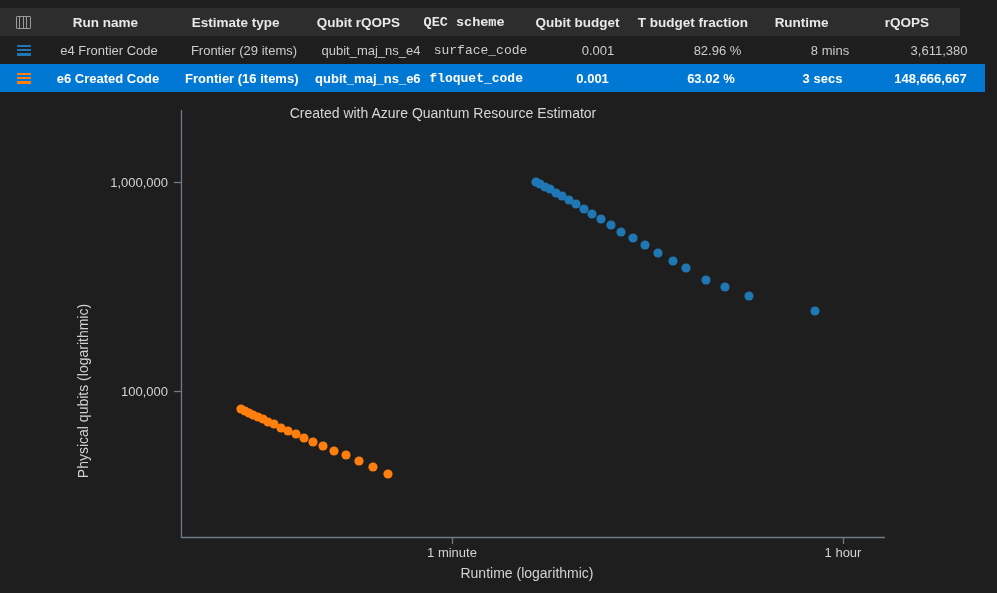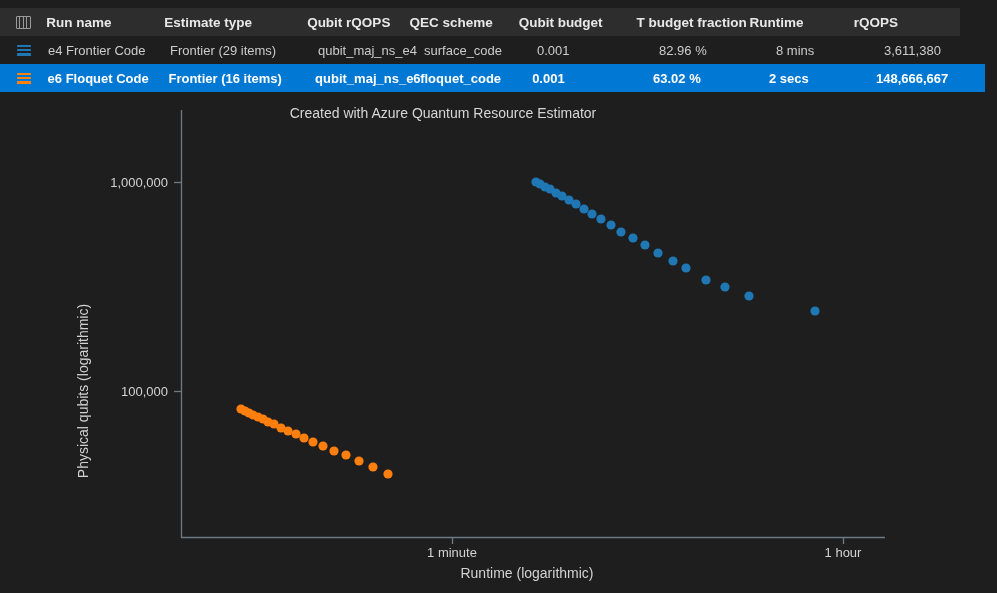--- a/index.html
+++ b/index.html
@@ -16,20 +16,21 @@
     overflow: hidden;
     -webkit-font-smoothing: antialiased;
   }
 
   
   .table {
     position: absolute;
     left: 0;
     top: 8px;
     width: 997px;
+    text-align: center;
   }
   .trow {
     display: flex;
     align-items: center;
     height: 28px;
     box-sizing: border-box;
     white-space: nowrap;
   }
   .thead {
     background: #2d2d2d;
@@ -54,21 +55,21 @@
   .cell {
     box-sizing: border-box;
     padding-left: 0;
     overflow: hidden;
     text-overflow: clip;
   }
   .c-gutter { width: 48px; display: flex; align-items: center; justify-content: center; }
   .c-run    { width: 122px; }
   .c-est    { width: 148px; }
   .c-qubit  { width: 106px; }
-  .c-qec    { width: 113px; }
+  .c-qec    { width: 113px; font-family: Liberation Mono, monospace; }
   .c-err    { width: 122px; }
   .c-tff    { width: 117px; }
   .c-rt     { width: 108px; }
   .c-rqops  { width: 110px; }
 
   
   .cols-icon {
     width: 15px; height: 13px;
     border: 1.5px solid #9a9a9a;
     border-radius: 1px;
@@ -178,27 +179,27 @@
     </div>
 
     <div class="trow tbody-row selected">
       <div class="cell c-gutter">
         <span class="bars-icon bars-orange">
           <span></span>
             <span></span>
             <span></span>
         </span>
       </div>
-      <div class="cell c-run">e6 Floquet Code</div>
+      <div class="cell c-run">e6 Created Code</div>
       <div class="cell c-est">Frontier (16 items)</div>
       <div class="cell c-qubit">qubit_maj_ns_e6</div>
       <div class="cell c-qec">floquet_code</div>
       <div class="cell c-err">0.001</div>
       <div class="cell c-tff">63.02 %</div>
-      <div class="cell c-rt">2 secs</div>
+      <div class="cell c-rt">3 secs</div>
       <div class="cell c-rqops">148,666,667</div>
     </div>
 
   </div>
 
   <div class="chart-wrap">
     <svg width="997" height="497" viewBox="0 0 997 497">
 
       <text class="chart-title" x="443" y="22" text-anchor="middle">Created with Azure Quantum Resource Estimator</text>
 

